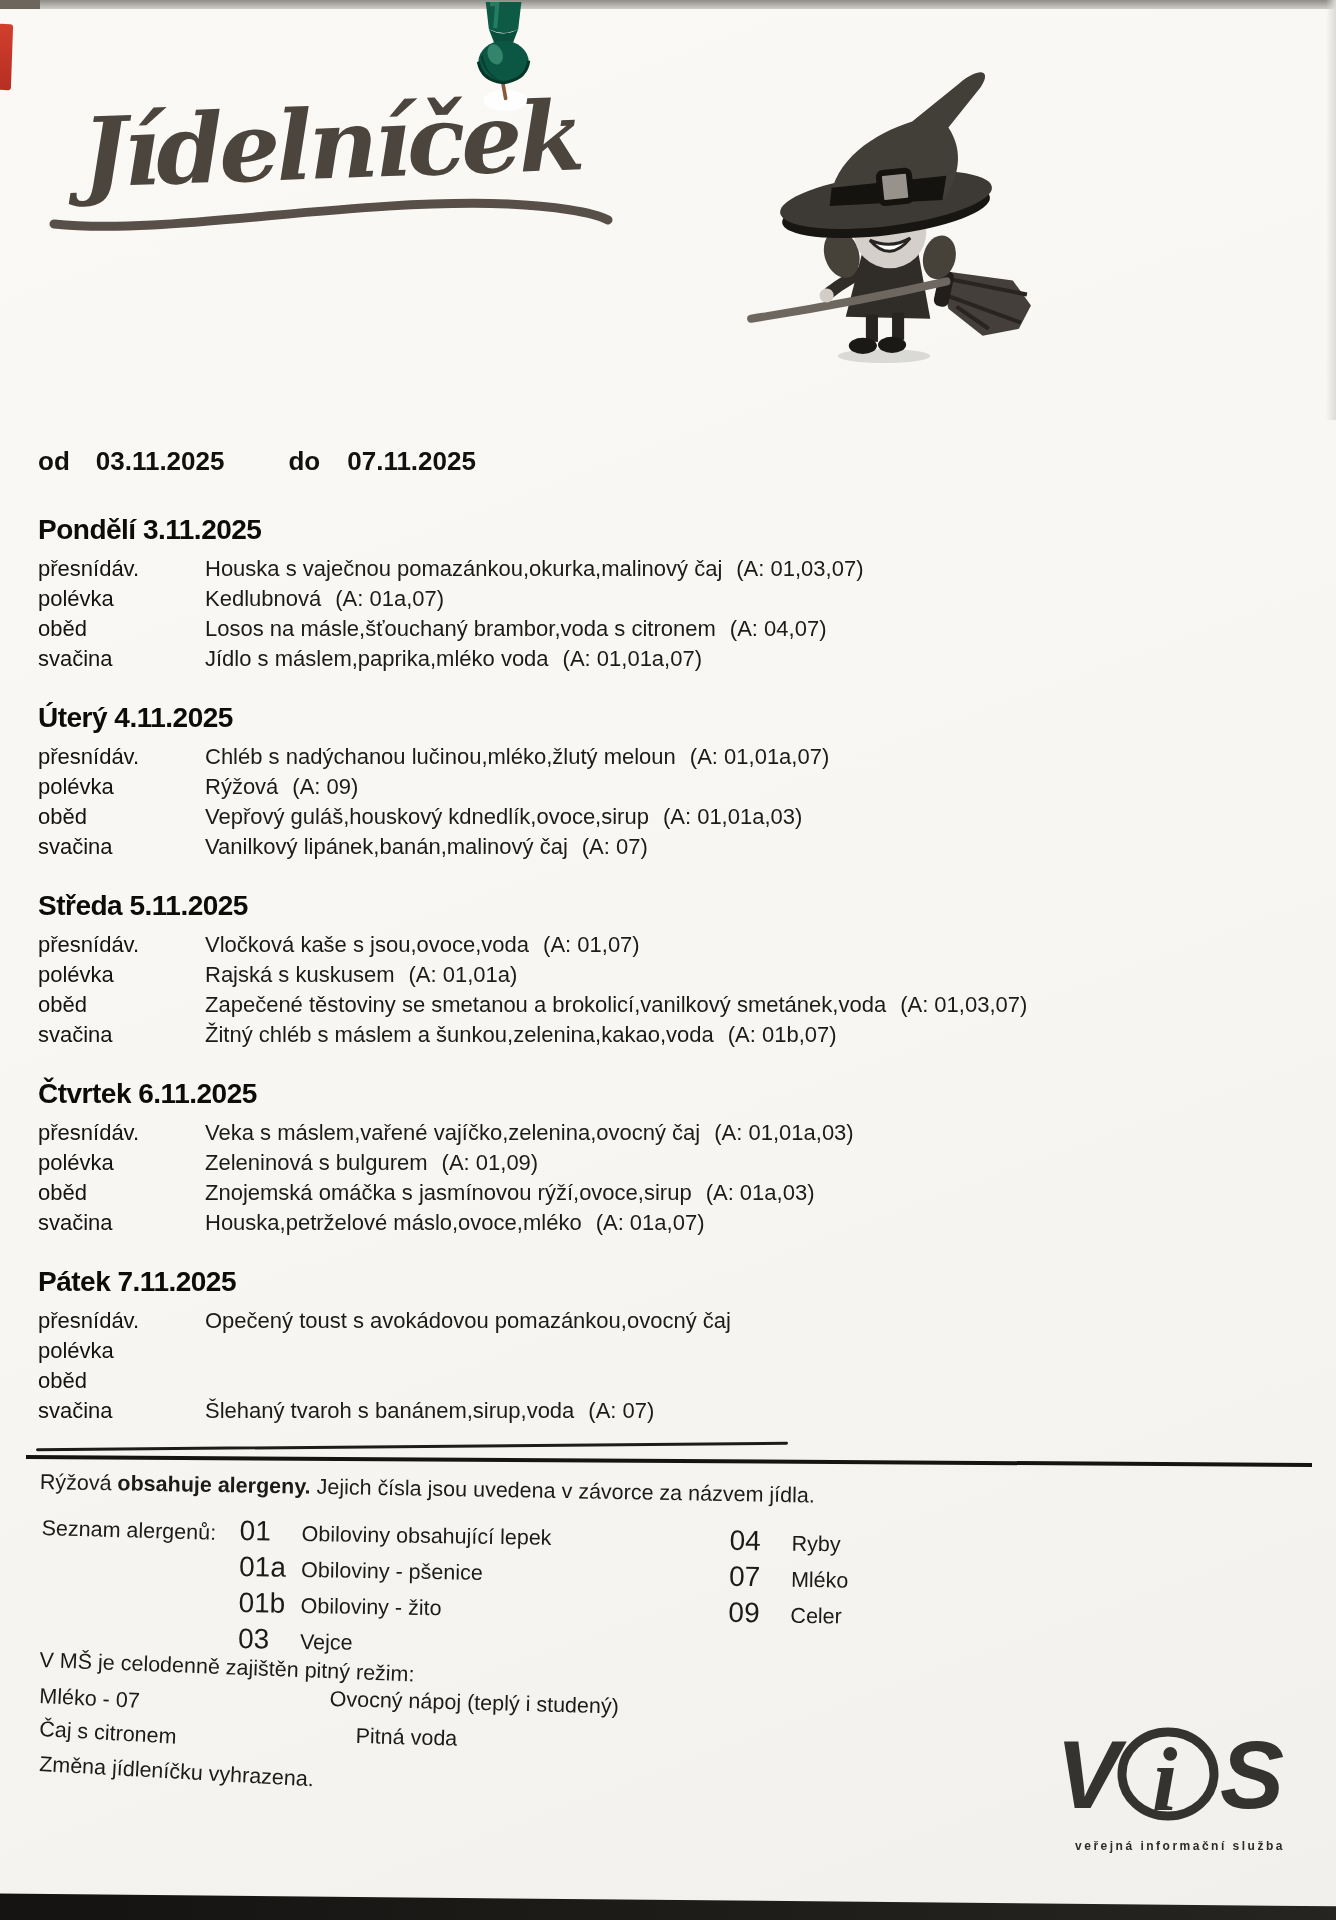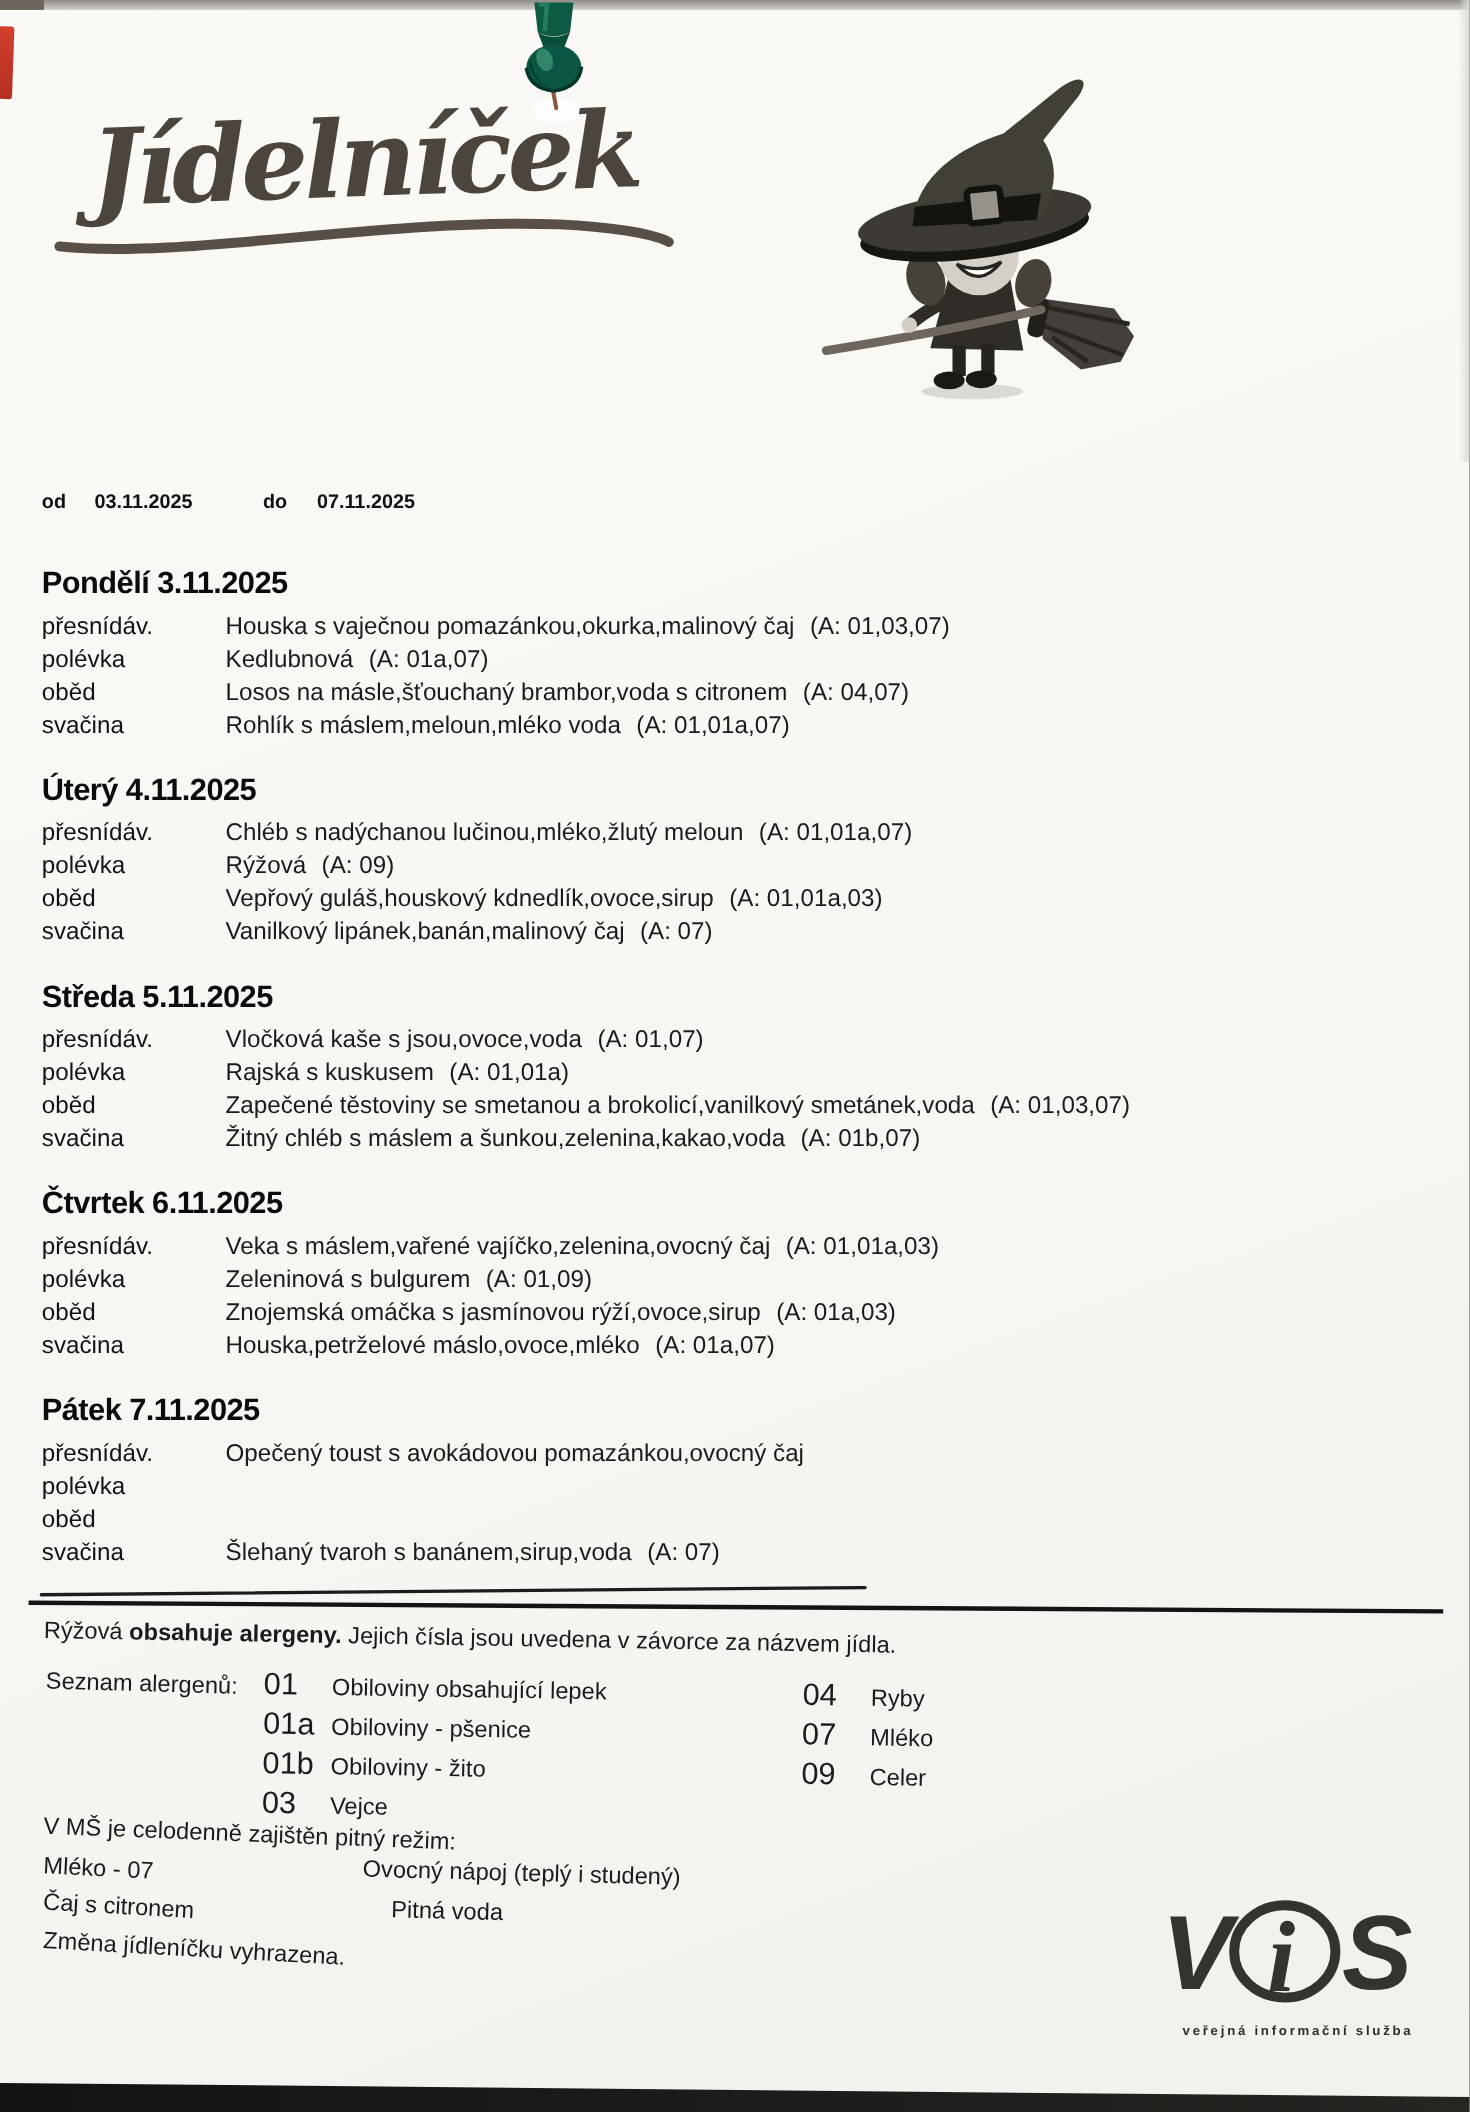--- a/index.html
+++ b/index.html
@@ -21,21 +21,21 @@
   
   .pushpin{position:absolute;left:455px;top:2px;width:95px;height:110px;}
   
   .witch{position:absolute;left:733px;top:55px;width:302px;height:312px;}
   
   .title{position:absolute;left:82px;top:88px;font-family:"DejaVu Serif",serif;
     font-style:italic;font-weight:600;font-size:96px;letter-spacing:-4px;color:#4c453e;
     transform:rotate(-2deg);}
   .swoosh{position:absolute;left:48px;top:186px;width:580px;height:60px;}
   
-  .period{position:absolute;left:38px;top:446px;font-size:18px;font-weight:bold;color:#121110;
+  .period{position:absolute;left:38px;top:446px;font-size:26px;font-weight:bold;color:#121110;
     white-space:nowrap;}
   .p-gap1{display:inline-block;width:26px;}
   .p-gap2{display:inline-block;width:64px;}
   .p-gap3{display:inline-block;width:27px;}
   
   .menu{position:absolute;left:38px;top:512px;right:30px;}
   .day{margin-bottom:26px;}
   .day-h{margin:0 0 6px 0;font-size:28px;line-height:36px;font-weight:bold;
     letter-spacing:-0.5px;color:#0d0c0b;}
   .mrow{display:flex;line-height:30px;font-size:22px;}
@@ -140,21 +140,21 @@
       <div class="mrow">
         <span class="mlabel">polévka</span>
         <span class="mtext"><span>Kedlubnová</span><span class="allerg">(A: 01a,07)</span></span>
       </div>
       <div class="mrow">
         <span class="mlabel">oběd</span>
         <span class="mtext"><span>Losos na másle,šťouchaný brambor,voda s citronem</span><span class="allerg">(A: 04,07)</span></span>
       </div>
       <div class="mrow">
         <span class="mlabel">svačina</span>
-        <span class="mtext"><span>Rohlík s máslem,meloun,mléko voda</span><span class="allerg">(A: 01,01a,07)</span></span>
+        <span class="mtext"><span>Jídlo s máslem,paprika,mléko voda</span><span class="allerg">(A: 01,01a,07)</span></span>
       </div>
     </section>
 
     <section class="day">
       <h2 class="day-h">Úterý 4.11.2025</h2>
       <div class="mrow">
         <span class="mlabel">přesnídáv.</span>
         <span class="mtext"><span>Chléb s nadýchanou lučinou,mléko,žlutý meloun</span><span class="allerg">(A: 01,01a,07)</span></span>
       </div>
       <div class="mrow">

